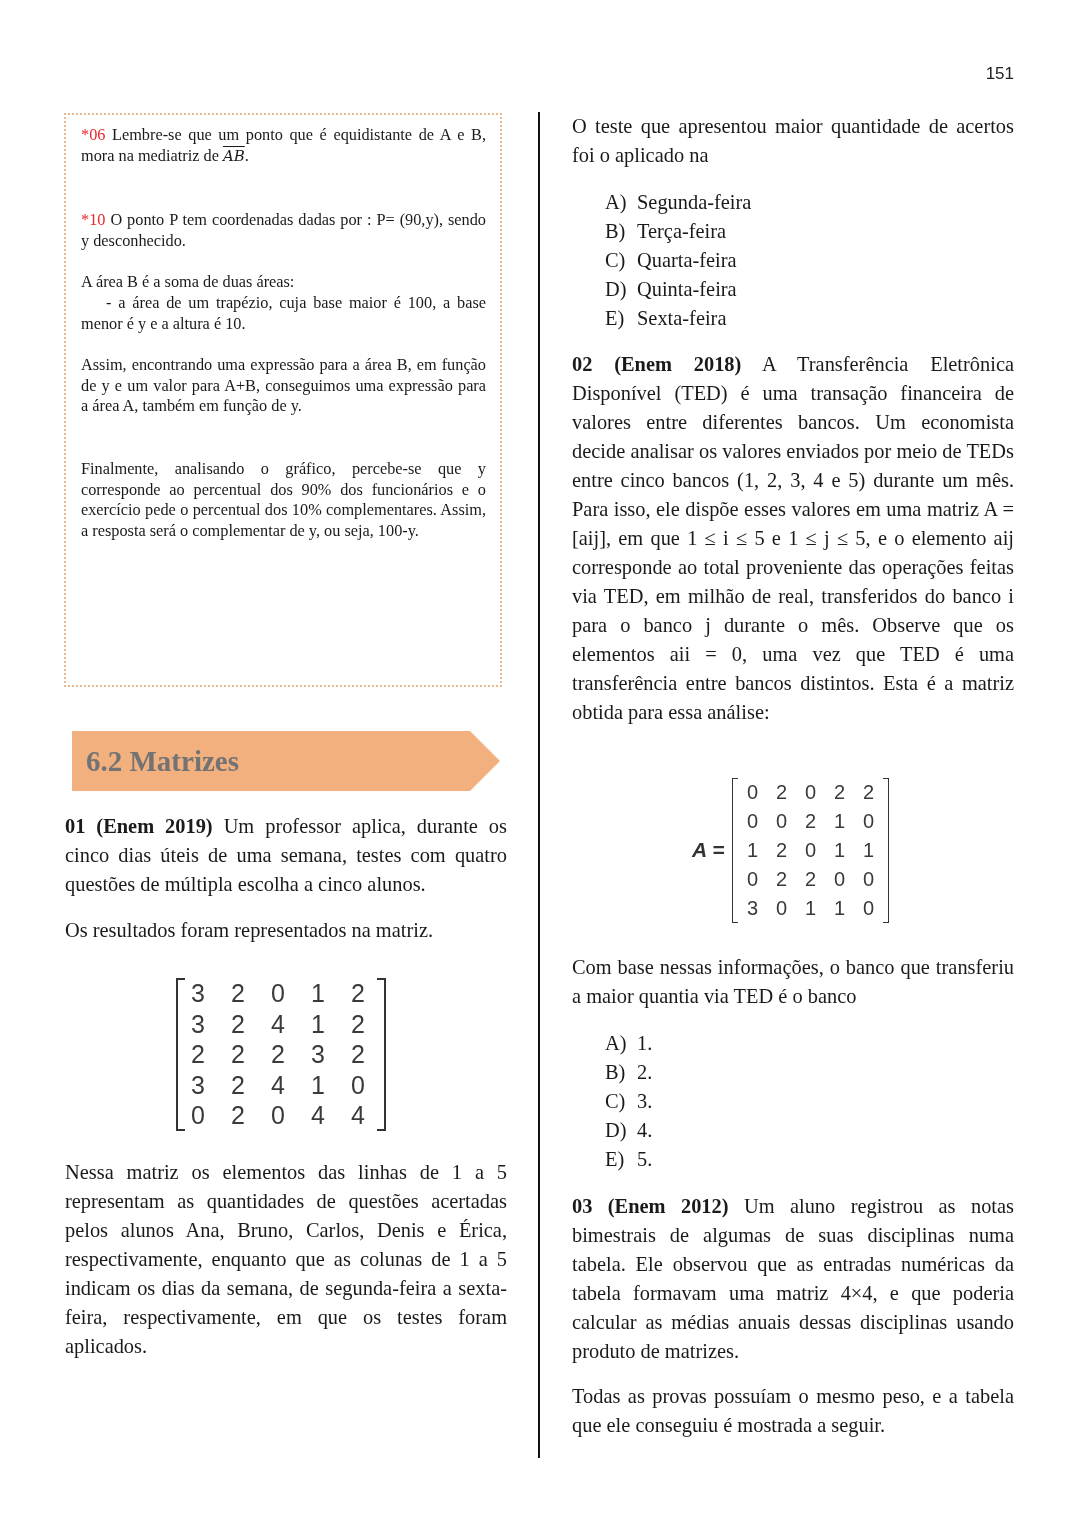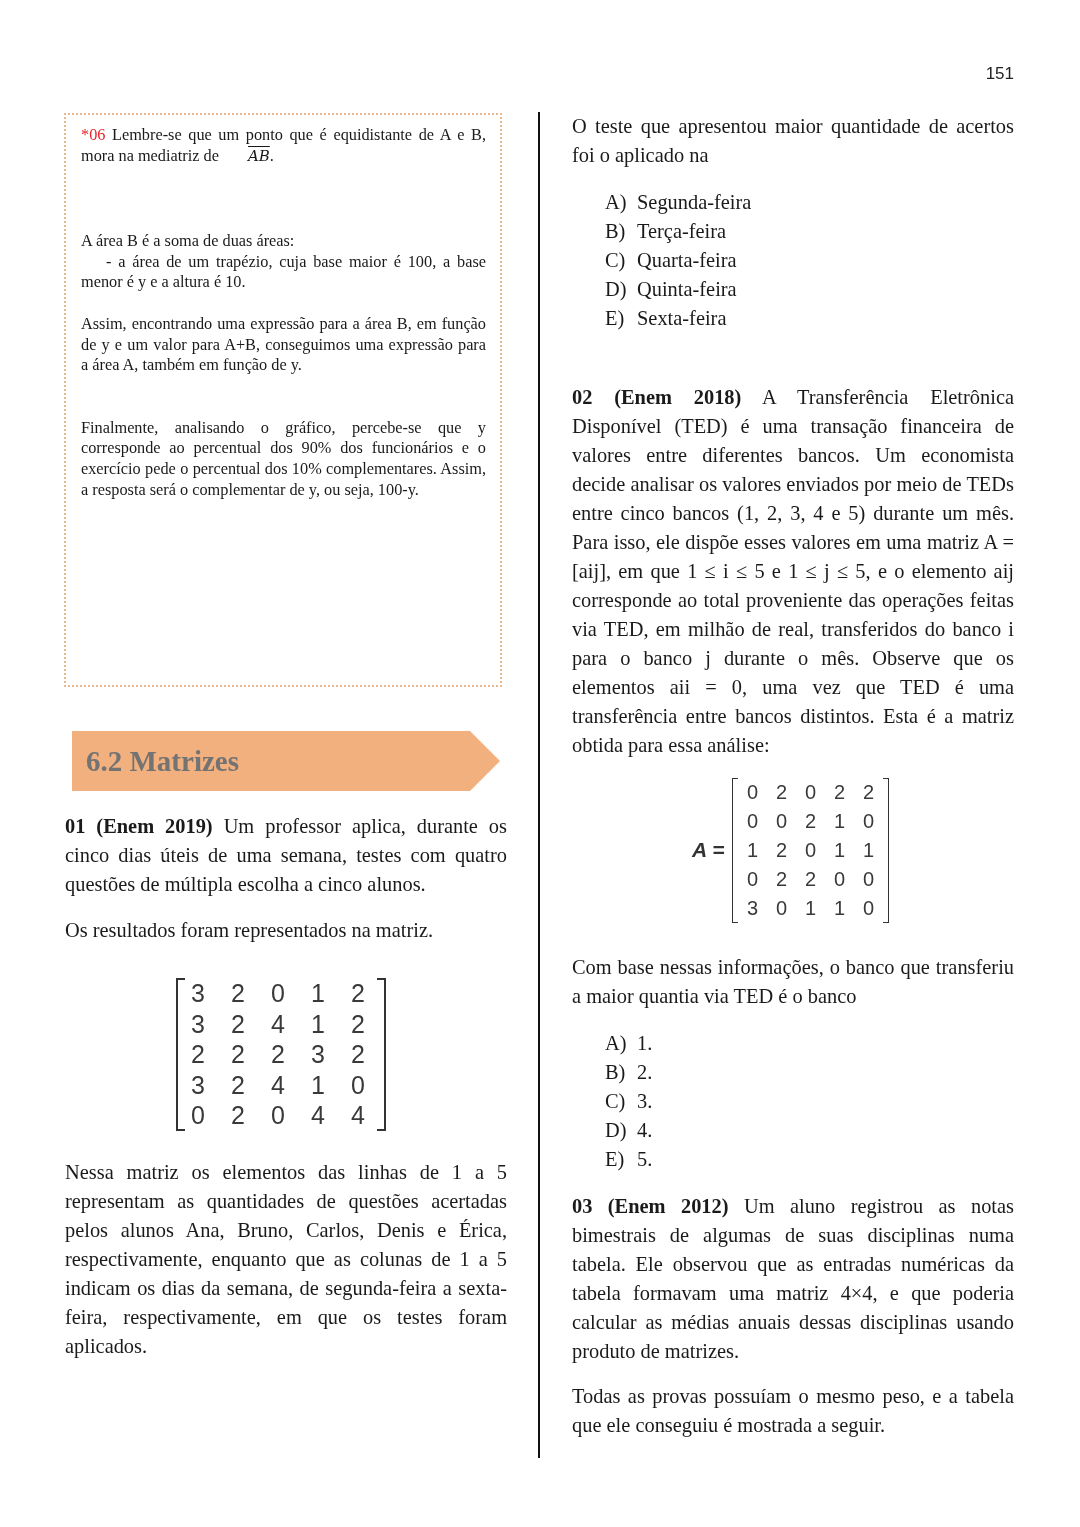--- a/index.html
+++ b/index.html
@@ -10,21 +10,21 @@
 
   
   .hint-box { position:absolute; left:64px; top:113px; width:438px; height:574px;
               border:2px dotted #e8b98f; box-sizing:border-box; padding:10px 14px 0 15px;
               font-size:16.3px; line-height:20.6px; text-align:justify; }
   .hint-box p { margin:0; }
   .hint-num { color:#e8252c; }
   .gap-s { height:22px; }
   .gap-m { height:21px; }
   .indent { padding-left:25px; }
-  .math { font-family:"DejaVu Serif", serif; font-style:italic; font-size:15px;margin-left:25px; }
+  .math { font-family:"DejaVu Serif", serif; font-style:italic; font-size:15px; }
   .overline { text-decoration:overline; }
   .frac { display:inline-block; vertical-align:middle; text-align:center; font-style:italic; font-size:11px; line-height:13px; margin:0 2px; }
   .frac span { display:block; }
   .frac .num { border-bottom:1px solid #222; padding:0 2px; }
 
   .section-band { position:absolute; left:72px; top:731px; width:428px; height:60px; }
   .section-band svg { position:absolute; left:0; top:0; }
   .section-title { position:absolute; left:14px; top:14px; font-size:29px; font-weight:bold; color:#737373; white-space:nowrap; }
 
   .col-text { position:absolute; font-size:20.4px; line-height:29px; text-align:justify; }
@@ -45,20 +45,21 @@
 </head>
 <body>
 
 <div class="page-number">151</div>
 <div class="divider"></div>
 
 <div class="hint-box">
   <p><span class="hint-num">*06</span><span> Lembre-se que um ponto que é equidistante de A e B, mora na mediatriz de </span><span class="math overline">AB</span><span>.</span></p>
   <div class="gap-s"></div>
   <div class="gap-s"></div>
+  <p><span class="hint-num">*10</span><span> O ponto P tem coordenadas dadas por : P= (90,y), sendo y desconhecido.</span></p>
   <div class="gap-m"></div>
   <p>A área B é a soma de duas áreas:</p>
   <p><span style="padding-left:25px"></span><span>- a área de um trapézio, cuja base maior é 100, a base menor é y e a altura é 10.</span></p>
   <div class="gap-m"></div>
   <p>Assim, encontrando uma expressão para a área B, em função de y e um valor para A+B, conseguimos uma expressão para a área A, também em função de y.</p>
   <div class="gap-m"></div>
   <div class="gap-m"></div>
   <p>Finalmente, analisando o gráfico, percebe-se que y corresponde ao percentual dos 90% dos funcionários e o exercício pede o percentual dos 10% complementares. Assim, a resposta será o complementar de y, ou seja, 100-y.</p>
 </div>
 
@@ -131,21 +132,21 @@
     <div class="opt">
       <span class="letter">D)</span>
       <span>Quinta-feira</span>
     </div>
     <div class="opt">
       <span class="letter">E)</span>
       <span>Sexta-feira</span>
     </div>
   </div>
 
-<div class="col-text" style="left:572px; top:350px; width:442px;margin-top:33px;">
+<div class="col-text" style="left:572px; top:350px; width:442px;">
   <p><span class="bold">02 (Enem 2018)</span><span> A Transferência Eletrônica Disponível (TED) é uma transação financeira de valores entre diferentes bancos. Um economista decide analisar os valores enviados por meio de TEDs entre cinco bancos (1, 2, 3, 4 e 5) durante um mês. Para isso, ele dispõe esses valores em uma matriz A = [aij], em que 1 ≤ i ≤ 5 e 1 ≤ j ≤ 5, e o elemento aij corresponde ao total proveniente das operações feitas via TED, em milhão de real, transferidos do banco i para o banco j durante o mês. Observe que os elementos aii = 0, uma vez que TED é uma transferência entre bancos distintos. Esta é a matriz obtida para essa análise:</span></p>
 </div>
 
 <div class="matrix" style="left:692px; top:778px;">
   <span style="position:absolute; left:0; top:60px; font-size:21px; font-style:italic; font-weight:bold; color:#333; white-space:nowrap;">A =</span>
   <div class="matrix-grid" id="m2" style="left:42px; grid-template-columns:repeat(5,29px); font-size:20px; line-height:29px; color:#3a3a3a; padding:0 4px 0 4px;">
     <span class="bracket left" style="width:5px; border-width:1.5px;"></span>
       <span class="bracket right" style="width:5px; border-width:1.5px;"></span>
   <span class="cell">0</span>
       <span class="cell">2</span>

